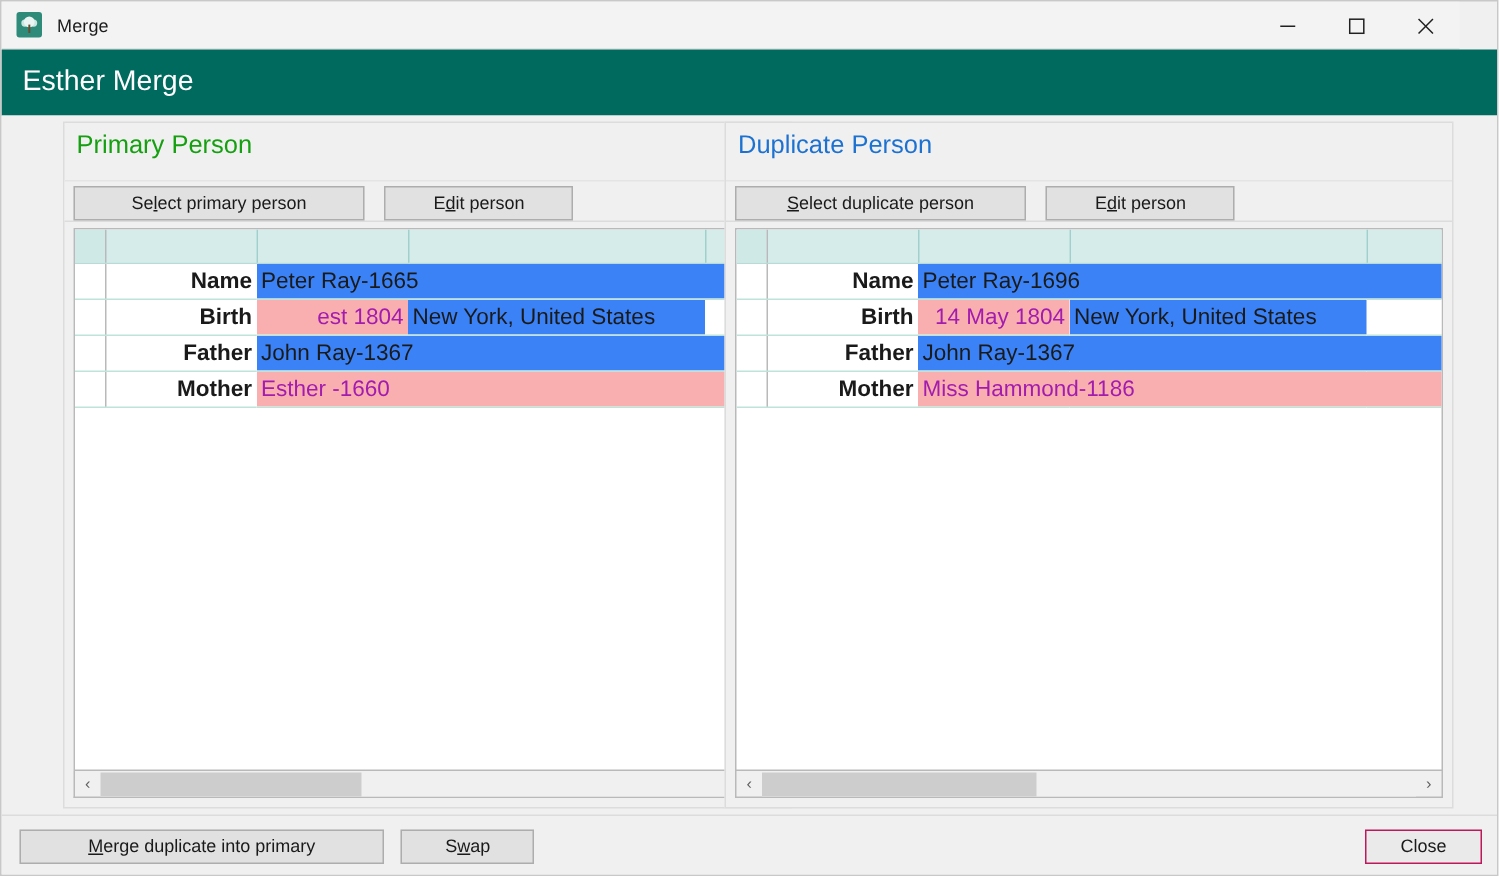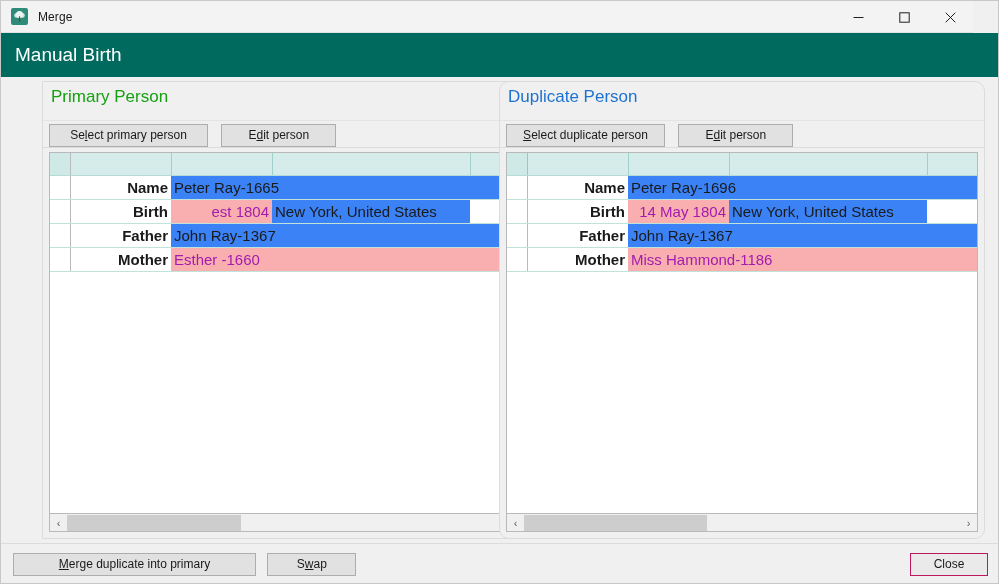--- a/index.html
+++ b/index.html
@@ -77,21 +77,21 @@
     width: 999px; height: 466px;
     background: #f0f0f0;
   }
   .panel {
     position: absolute; top: 4px;
     width: 486px; height: 458px;
     background: #f0f0f0;
     border: 1px solid #dcdcdc;
   }
   #panel-left  { left: 5px; margin-left: 36px; }
-  #panel-right { left: 498px; border-radius: 10px; }
+  #panel-right { left: 482px; }
 
   .panel-title {
     position: absolute; left: 8px; top: 5px;
     font-size: 17px;
     font-weight: 400;
   }
   .panel-title.primary   { color: #16a011; }
   .panel-title.duplicate { color: #1d72d1; }
 
   .panel-buttons {
@@ -107,22 +107,22 @@
     background: #e1e1e1;
     border: 1px solid #adadad;
     font-size: 12px;
     color: #1a1a1a;
     text-align: center;
     line-height: 21px;
     height: 23px;
     vertical-align: top;
   }
   .btn u { text-decoration: underline; }
-  .btn-select { width: 159px; }
-  .btn-edit   { width: 115px; margin-left: 10px; }
+  .btn-select { width: 194px; }
+  .btn-edit   { width: 126px; margin-left: 10px; }
 
   
   .grid-wrap {
     position: absolute; left: 6px; top: 70px;
     width: 472px; height: 362px;
     background: #ffffff;
     border: 1px solid #b9b9b9;
     overflow: hidden;
   }
   table.grid {
@@ -221,21 +221,21 @@
       <div class="wc">
         <svg width="11" height="11" viewBox="0 0 11 11">
             <line x1="0.7" y1="0.7" x2="10.3" y2="10.3" stroke="#202020" stroke-width="1"></line>
             <line x1="10.3" y1="0.7" x2="0.7" y2="10.3" stroke="#202020" stroke-width="1"></line>
           </svg>
       </div>
     </div>
   </div>
 
   <div id="headerband">
-    <span id="headerband-title">Manual Birth</span>
+    <span id="headerband-title">Esther Merge</span>
   </div>
 
   <div id="body">
 
     <div class="panel" id="panel-left">
       <div class="panel-title primary">Primary Person</div>
       <div class="panel-buttons">
         <span class="btn btn-select">Se<u>l</u>ect primary person</span>
         <span class="btn btn-edit">E<u>d</u>it person</span>
       </div>

